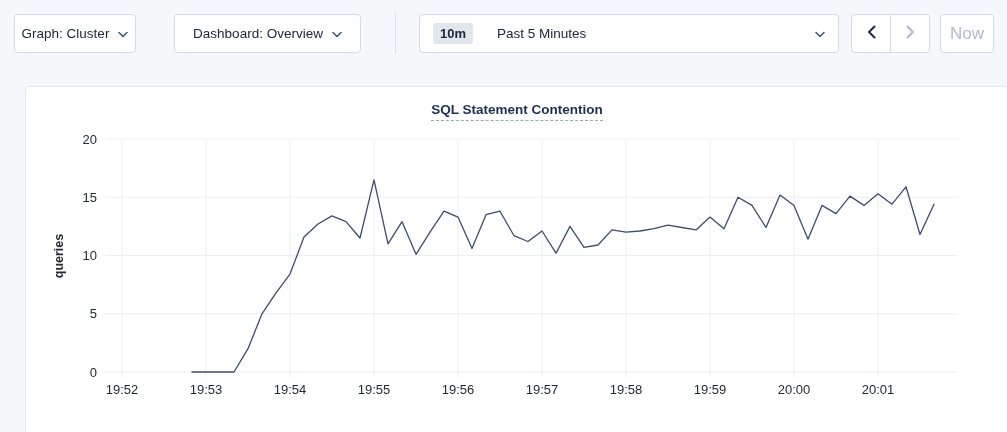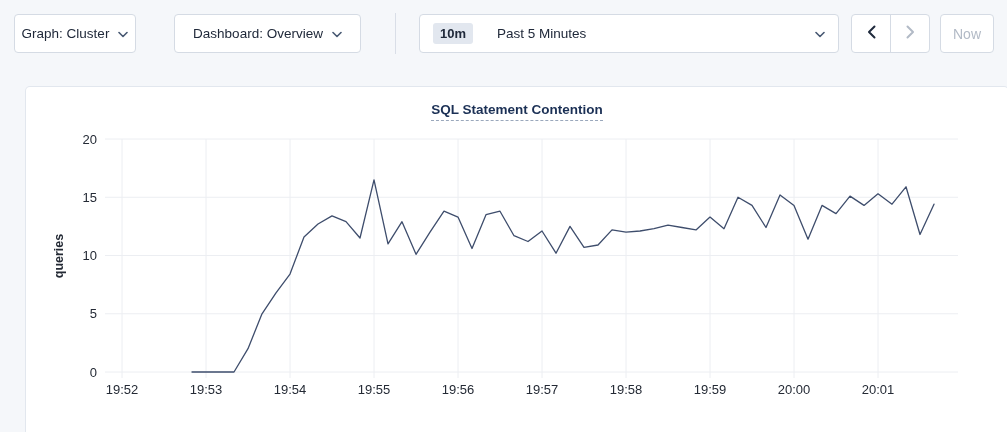--- a/index.html
+++ b/index.html
@@ -58,21 +58,21 @@
     overflow:hidden;
   }
   .arrow-half {
     flex:1; display:flex; align-items:center; justify-content:center;
     cursor:pointer; background:transparent; border:none;
   }
   .arrow-half + .arrow-half { border-left:1px solid #d5dbe4; }
   .btn-now {
     left:940px; width:54px;
     color:#b2bac6;
-    font-size:14px;
+    font-size:17px;
     cursor:default;
   }
   .card {
     position:absolute;
     left:25px; top:86px;
     width:984px; height:346px;
     background:#ffffff;
     border:1px solid #e2e7ee;
     border-radius:5px 5px 0 0;
     border-bottom:none;

